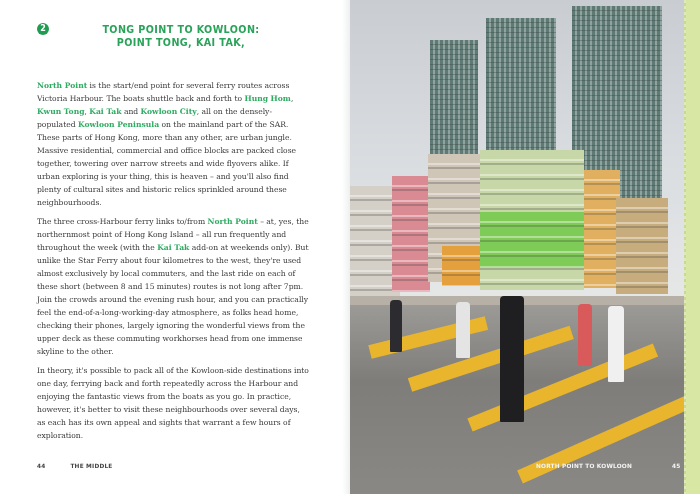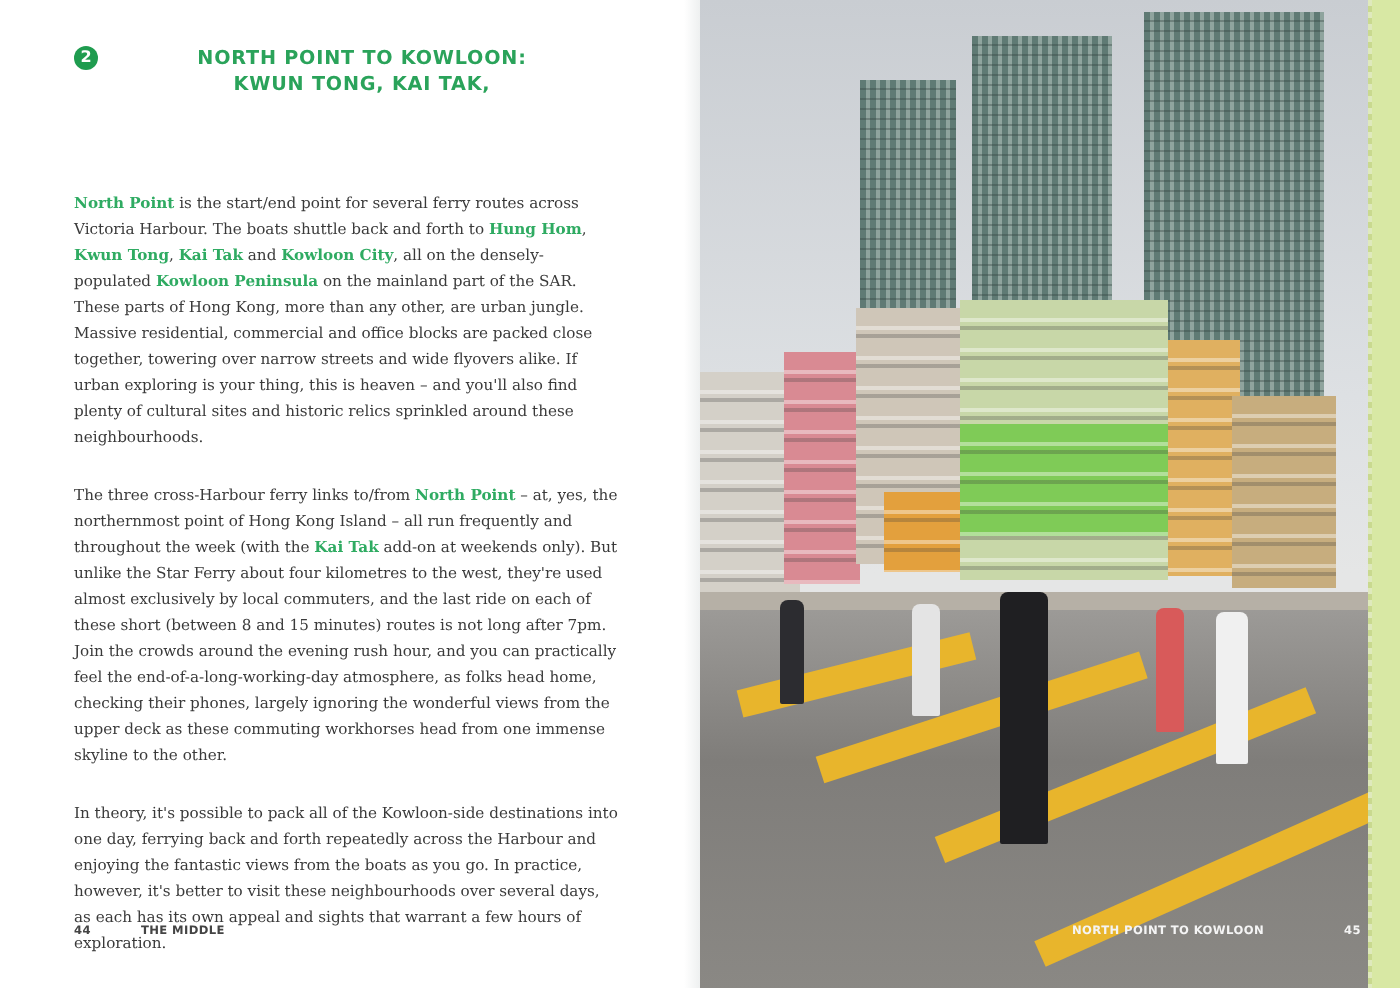--- a/index.html
+++ b/index.html
@@ -3,21 +3,21 @@
 <meta charset="utf-8">
 <style>
   html,body{margin:0;padding:0;}
   body{width:700px;height:494px;overflow:hidden;background:#fff;position:relative;font-family:"DejaVu Serif",serif;}
   .spread{position:absolute;left:0;top:0;width:700px;height:494px;display:flex;}
   .left-page{position:relative;width:350px;height:494px;background:#fff;}
   .gutter{position:absolute;right:0;top:0;width:8px;height:494px;background:linear-gradient(to right,#ffffff,#eef0f0);}
   .chapter-badge{position:absolute;left:37px;top:23px;width:12px;height:12px;border-radius:50%;background:#1f9c4f;color:#fff;font-family:"DejaVu Sans",sans-serif;font-size:8px;font-weight:bold;line-height:12px;text-align:center;}
   .title{position:absolute;left:60px;top:23px;width:242px;text-align:center;color:#2aa35a;font-family:"DejaVu Sans",sans-serif;font-weight:bold;font-size:9.6px;letter-spacing:0.4px;line-height:13px;}
   .body{position:absolute;left:37px;top:79px;width:272px;color:#3a3a3a;font-size:7.6px;line-height:13px;}
-  .body p{margin:16px 0 6px 0;}
+  .body p{margin:0 0 6px 0;}
   .link{color:#2fab62;font-weight:bold;}
   .footer-left{position:absolute;left:37px;top:463px;font-family:"DejaVu Sans",sans-serif;font-size:5.8px;font-weight:bold;color:#444;letter-spacing:0.2px;}
   .footer-left .section{margin-left:25px;}
   .right-page{position:relative;width:350px;height:494px;overflow:hidden;}
   .photo{position:absolute;left:0;top:0;width:338px;height:494px;overflow:hidden;background:linear-gradient(#c9cdd2,#dde0e3 40%,#e5e6e6 58%);}
   .edge{position:absolute;right:0;top:0;width:14px;height:494px;background:#d8e8a4;}
   .edge-tear{position:absolute;right:12px;top:0;width:4px;height:494px;background:repeating-linear-gradient(#dfe9bd 0 3px,#c9d98f 3px 6px);}
   .tower{position:absolute;background:repeating-linear-gradient(90deg,#5f7a74 0 3px,#8fa49e 3px 5px);}
   .tower::after{content:"";position:absolute;inset:0;background:repeating-linear-gradient(#00000000 0 4px,#2e3d3a55 4px 5px);}
   .bldg{position:absolute;}
@@ -29,22 +29,22 @@
   .footer-right{position:absolute;left:186px;top:463px;font-family:"DejaVu Sans",sans-serif;font-size:5.8px;font-weight:bold;color:#f4f4f4;letter-spacing:0.2px;}
   .footer-right .pnum{margin-left:40px;}
 </style>
 </head>
 <body>
 
 <div class="spread">
   <div class="left-page">
     <div class="chapter-badge">2</div>
     <div class="title">
-      <div>NORTH POINT TO KOWLOON:</div>
-      <div>KWUN TONG, KAI TAK,</div>
+      <div>TONG POINT TO KOWLOON:</div>
+      <div>POINT TONG, KAI TAK,</div>
     </div>
     <div class="body">
       <p><span class="link">North Point</span><span> is the start/end point for several ferry routes across Victoria Harbour. The boats shuttle back and forth to </span><span class="link">Hung Hom</span><span>, </span><span class="link">Kwun Tong</span><span>, </span><span class="link">Kai Tak</span><span> and </span><span class="link">Kowloon City</span><span>, all on the densely-populated </span><span class="link">Kowloon Peninsula</span><span> on the mainland part of the SAR. These parts of Hong Kong, more than any other, are urban jungle. Massive residential, commercial and office blocks are packed close together, towering over narrow streets and wide flyovers alike. If urban exploring is your thing, this is heaven – and you'll also find plenty of cultural sites and historic relics sprinkled around these neighbourhoods.</span></p>
       <p><span>The three cross-Harbour ferry links to/from </span><span class="link">North Point</span><span> – at, yes, the northernmost point of Hong Kong Island – all run frequently and throughout the week (with the </span><span class="link">Kai Tak</span><span> add-on at weekends only). But unlike the Star Ferry about four kilometres to the west, they're used almost exclusively by local commuters, and the last ride on each of these short (between 8 and 15 minutes) routes is not long after 7pm. Join the crowds around the evening rush hour, and you can practically feel the end-of-a-long-working-day atmosphere, as folks head home, checking their phones, largely ignoring the wonderful views from the upper deck as these commuting workhorses head from one immense skyline to the other.</span></p>
       <p>In theory, it's possible to pack all of the Kowloon-side destinations into one day, ferrying back and forth repeatedly across the Harbour and enjoying the fantastic views from the boats as you go. In practice, however, it's better to visit these neighbourhoods over several days, as each has its own appeal and sights that warrant a few hours of exploration.</p>
     </div>
     <div class="footer-left">
       <span>44</span><span class="section">THE MIDDLE</span>
     </div>
     <div class="gutter"></div>

